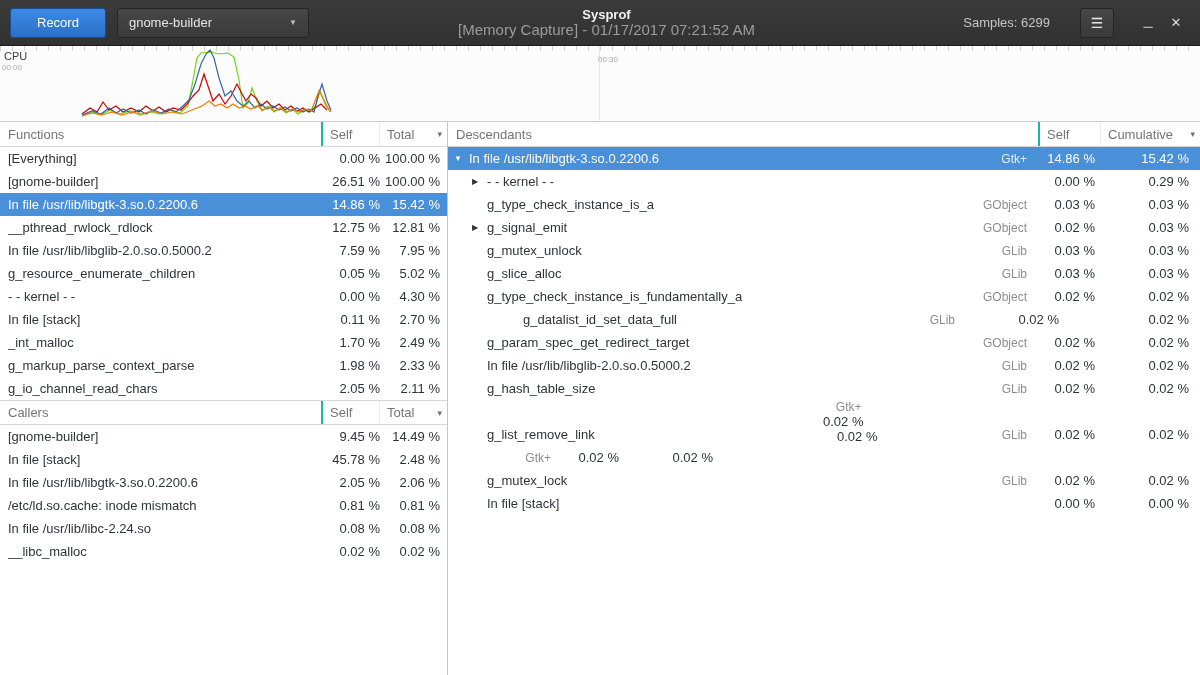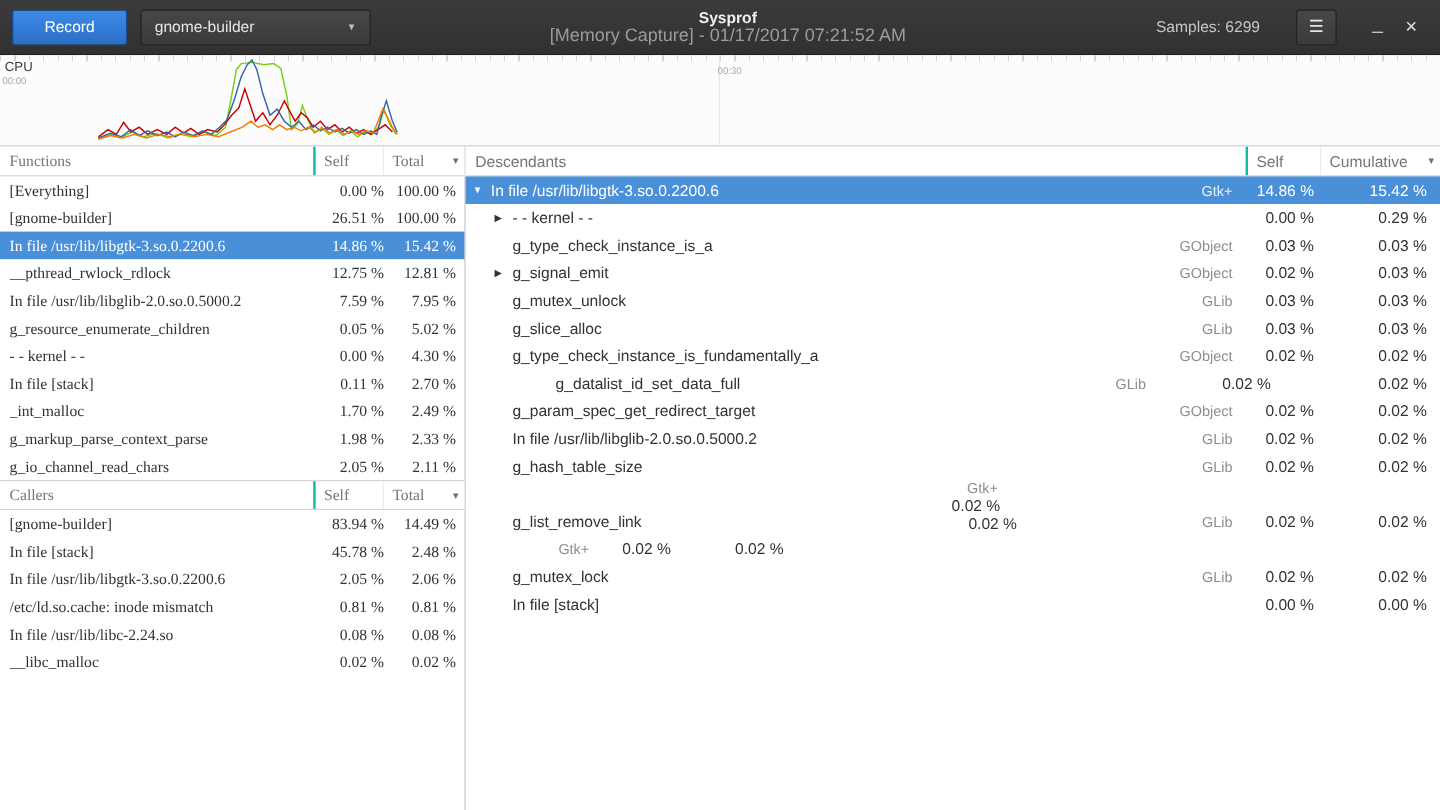--- a/index.html
+++ b/index.html
@@ -34,21 +34,21 @@
   .ruler { position:absolute; top:0; left:0; right:0; height:5px;
     background:repeating-linear-gradient(90deg,#c9c9c9 0 1px,transparent 1px 12px); opacity:.8; }
   .cpu-label { position:absolute; left:4px; top:4px; font-size:11px; color:#3c3c3c; }
   .t0 { position:absolute; left:2px; top:17px; font-size:8px; color:#aaa; }
   .t30 { position:absolute; left:598px; top:9px; font-size:8px; color:#aaa; }
   .gridline { position:absolute; left:599px; top:0; bottom:0; width:1px; background:#e6e6e6; }
   .timeline svg { position:absolute; left:0; top:0; width:1200px; height:76px; }
 
   
   .main { display:flex; height:553px; background:#fff; }
-  .panel-left { width:388px; border-right:1px solid #c6c6c6;font-family:Liberation Serif, serif; }
+  .panel-left { width:448px; border-right:1px solid #c6c6c6; }
   .panel-right { flex:1; }
 
   .thead { display:flex; align-items:center; height:25px; background:#fff;
     border-bottom:1px solid #d6d6d6; color:#757575; font-size:13px; }
   .thead.mid { border-top:1px solid #d6d6d6; }
   .h-name { flex:1; padding-left:8px; }
   .h-num { width:58px; padding-left:7px; border-left:2px solid #14b8a6; height:100%;
     display:flex; align-items:center; }
   .h-total { width:68px; padding:0 5px 0 7px; border-left:1px solid #ececec; height:100%;
     display:flex; align-items:center; justify-content:space-between; }
@@ -188,21 +188,21 @@
         <span class="h-name">Callers</span>
         <span class="h-num">Self</span>
         <span class="h-total">
           <span>Total</span>
           <span class="sort">▾</span>
         </span>
       </div>
       <div class="tbody">
           <div class="row">
             <span class="cell name">[gnome-builder]</span>
-            <span class="cell num">83.94 %</span>
+            <span class="cell num">9.45 %</span>
             <span class="cell num total">14.49 %</span>
           </div>
           <div class="row">
             <span class="cell name">In file [stack]</span>
             <span class="cell num">45.78 %</span>
             <span class="cell num total">2.48 %</span>
           </div>
           <div class="row">
             <span class="cell name">In file /usr/lib/libgtk-3.so.0.2200.6</span>
             <span class="cell num">2.05 %</span>

